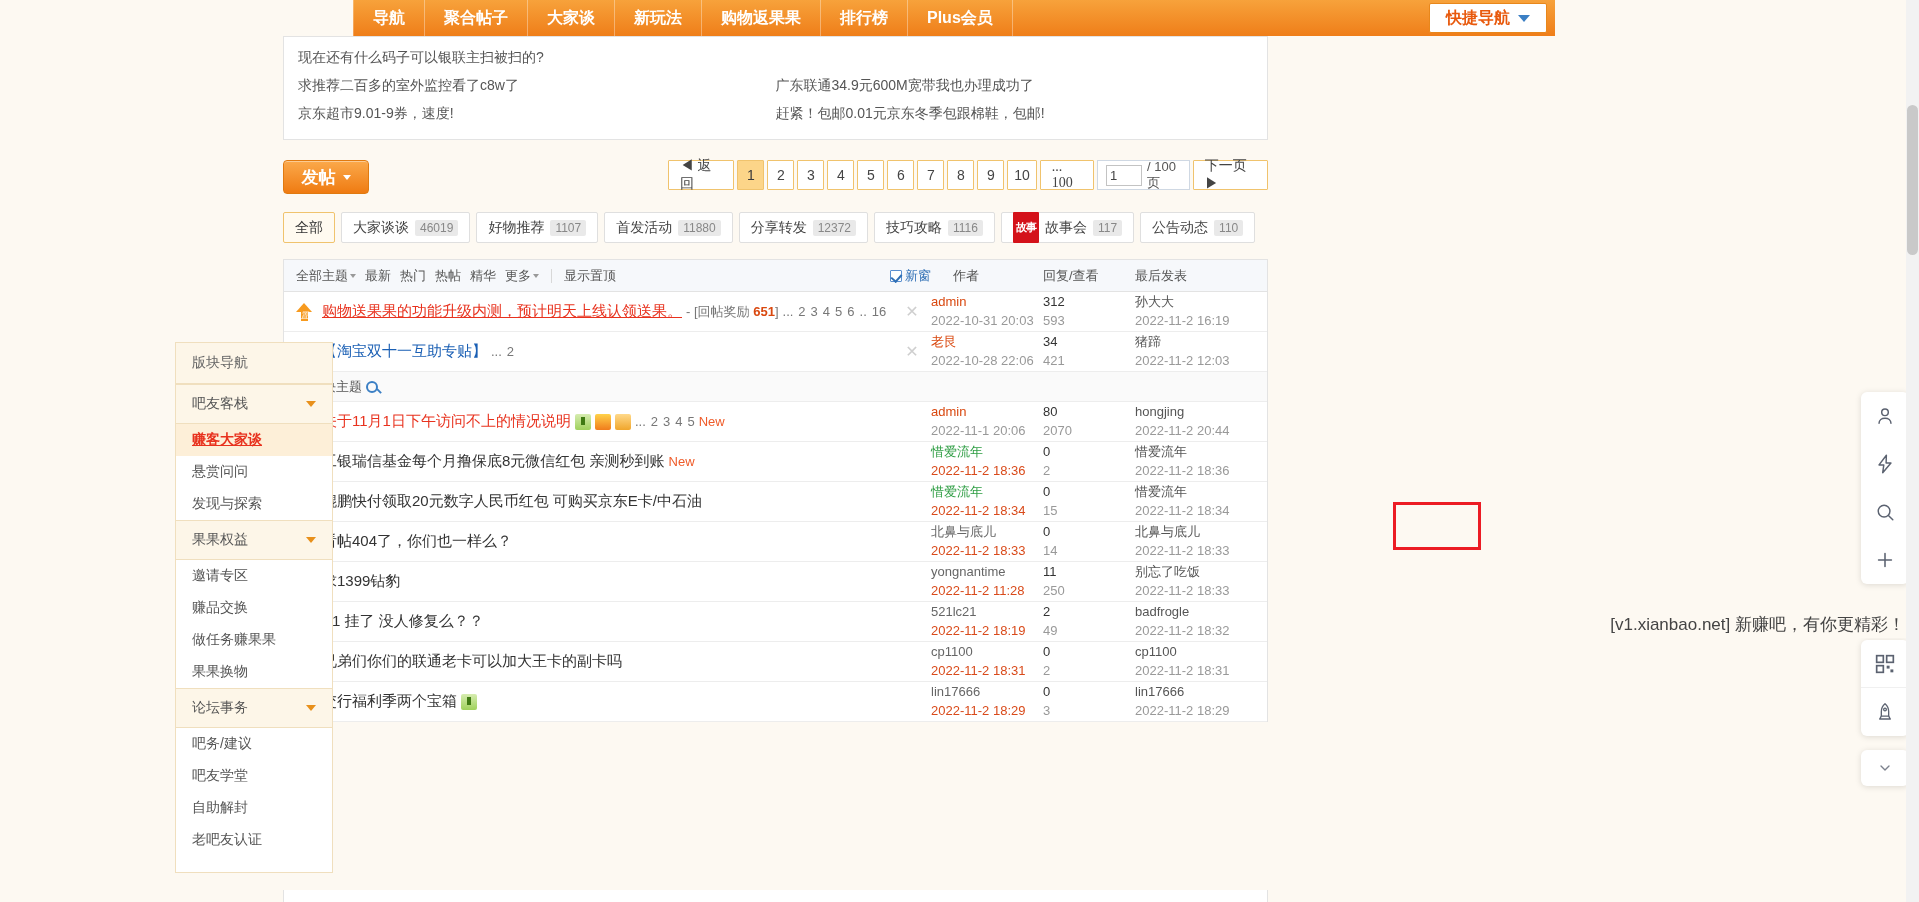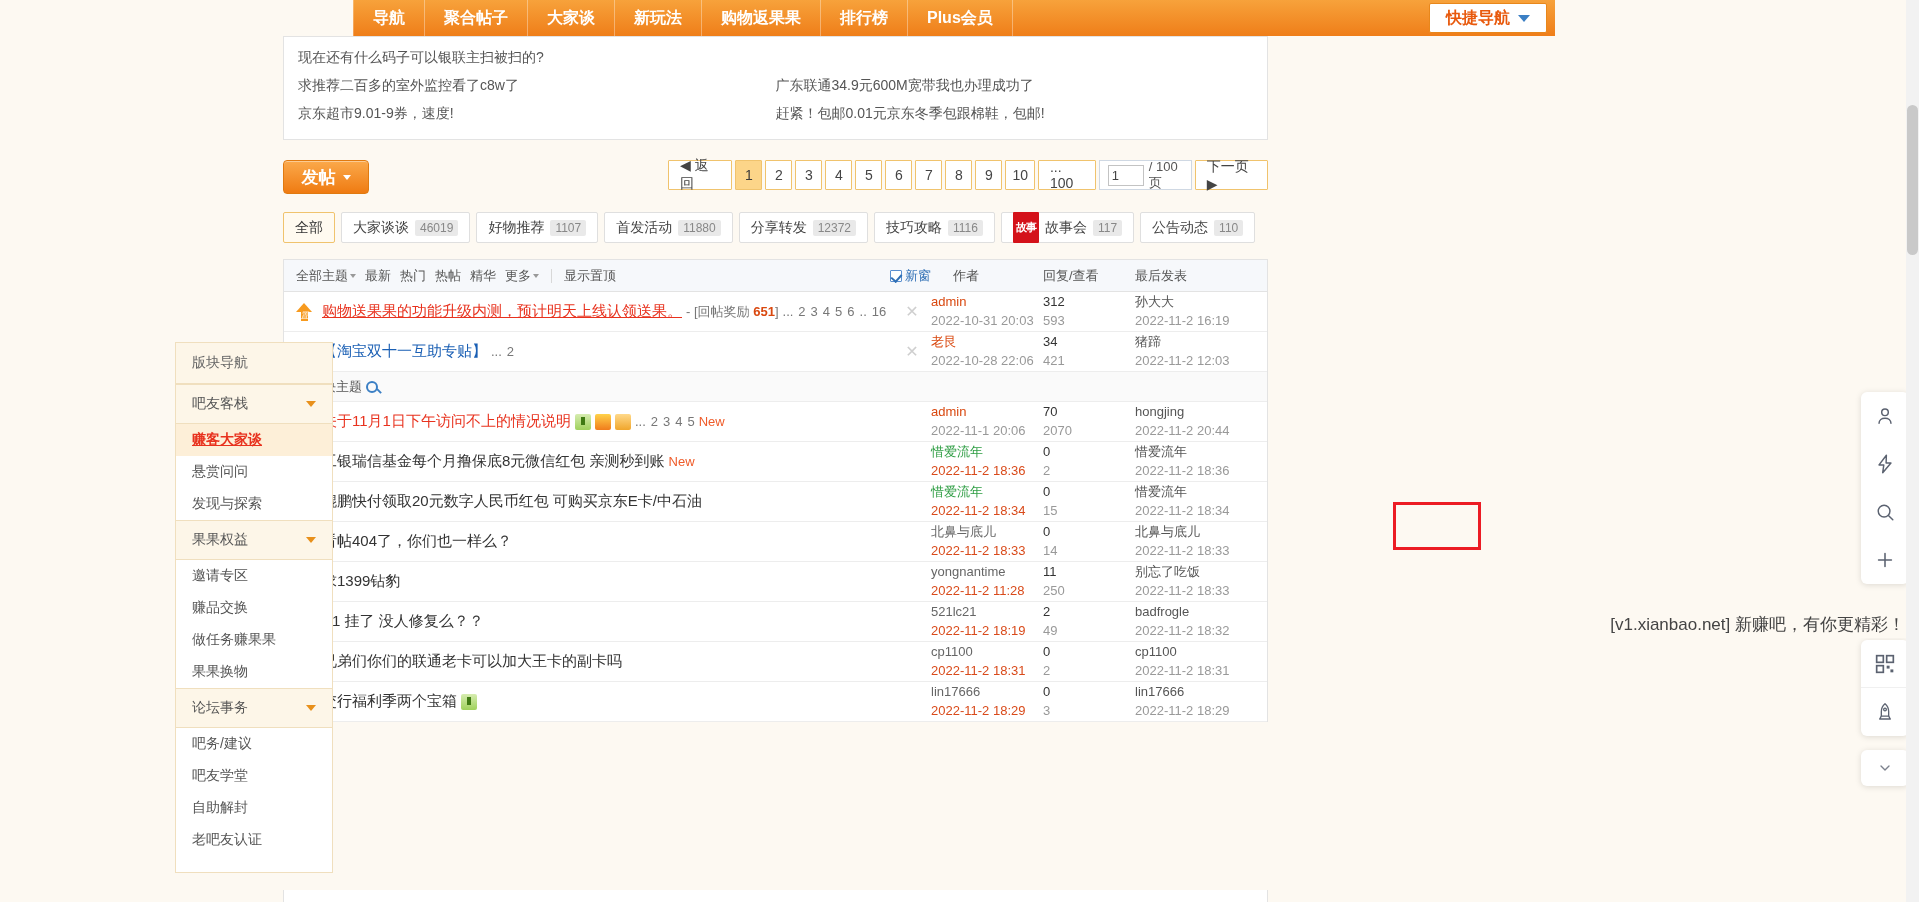--- a/index.html
+++ b/index.html
@@ -68,21 +68,21 @@
   }
   .postbtn .pcaret{ border-left:4px solid transparent;border-right:4px solid transparent;border-top:5px solid #fff;}
   .pager { position:absolute; left:385px; top:0; display:flex; align-items:center; gap:3px; }
   .pg {
     min-width:27px; height:30px; padding:0 7px;
     border:1px solid #f0c36d; background:#fff; color:#444;
     font-size:14px; display:flex; align-items:center; justify-content:center;
     cursor:pointer; border-radius:1px;
   }
   .pg.cur { background:#fcd589; border-color:#f0c36d; color:#3a3a3a; font-weight:normal; }
-  .pg.wide{ padding:0 11px; }
+  .pg.wide{ padding:0 11px;font-family:Liberation Serif, serif; }
   .pgjump {
     height:30px; border:1px solid #cfd8e3; background:#fff;
     display:flex; align-items:center; gap:5px; padding:0 8px; font-size:13px; color:#555;
   }
   .pgjump input{
     width:36px; height:21px; border:1px solid #c3c3c3; font-size:13px;
     padding:0 3px; color:#444; font-family:inherit;
   }
 
   
@@ -459,21 +459,21 @@
             <span>5</span>
           </span>
           <span class="newtag">New</span>
         </div>
         <div class="tclose"></div>
         <div class="tauthor">
           <div class="name">admin</div>
           <div class="date">2022-11-1 20:06</div>
         </div>
         <div class="tnum">
-          <div>70</div>
+          <div>80</div>
           <div class="v2">2070</div>
         </div>
         <div class="tlast">
           <div class="name">hongjing</div>
           <div class="date">2022-11-2 20:44</div>
         </div>
       </div>
 
       <div class="trow">
         <div class="tico">

